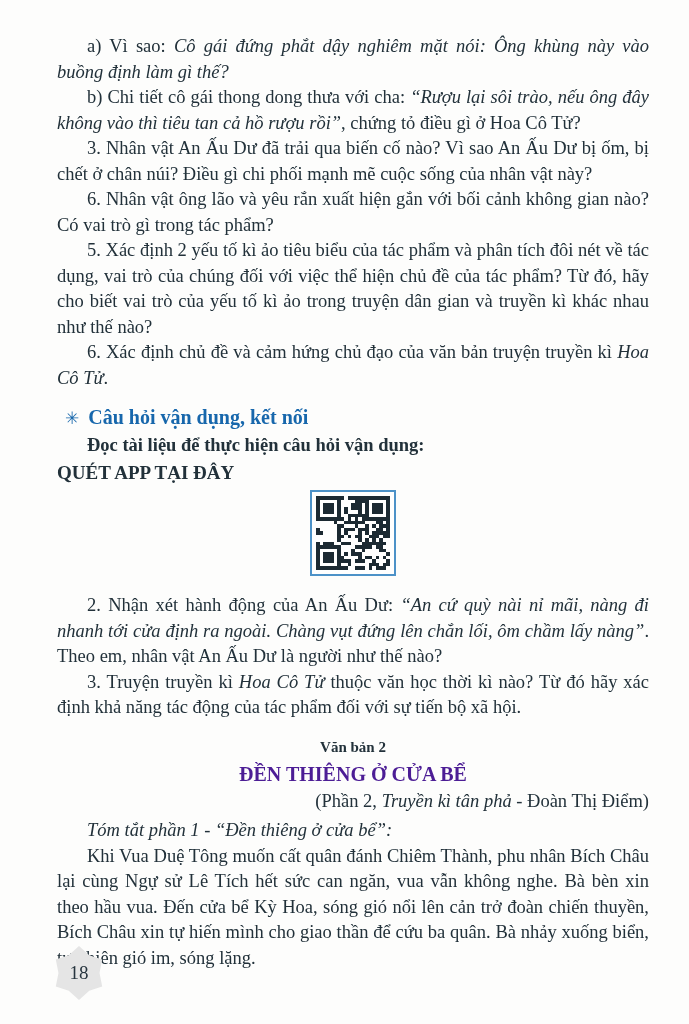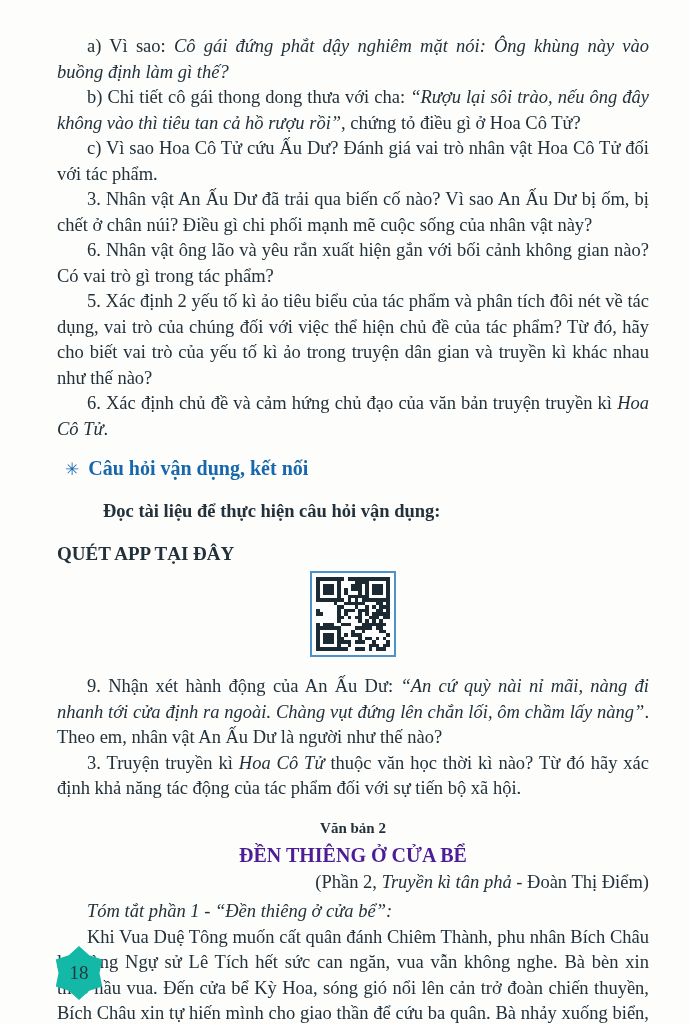--- a/index.html
+++ b/index.html
@@ -26,21 +26,21 @@
   .app-heading{
     margin:13px 0 1px 8px;
     color:#1767ac;
     font-weight:bold;
     font-size:20px;
     line-height:26px;
     text-indent:0;
     text-align:left;
   }
   .app-heading .marker{color:#1767ac;font-weight:normal;margin-right:9px;font-size:17px;}
-  .intro{font-weight:bold;text-indent:30px;margin:16px;}
+  .intro{font-weight:bold;text-indent:30px;margin:0;}
   .qr-caption{
     margin:1px 0 0 0;
     font-weight:bold;
     font-size:19px;
     text-indent:0;
   }
   .qr-wrap{display:flex;justify-content:center;margin:5px 0 17px 0;}
   .qr{
     border:2px solid #4d92c8;
     background:#ffffff;
@@ -76,37 +76,36 @@
   .summary-heading{
     margin:4px 0 0 0;
     font-weight:normal;
     font-style:italic;
     text-indent:30px;
   }
   .page-badge{
     position:absolute;
     left:52px;top:946px;
     width:54px;height:54px;
-    background:#14b8a6;
+    background:#e5e5e5;
     clip-path:polygon(50% 0%, 69% 17%, 93% 25%, 88% 50%, 93% 75%, 69% 83%, 50% 100%, 31% 83%, 7% 75%, 12% 50%, 7% 25%, 31% 17%);
     display:flex;align-items:center;justify-content:center;
     font-size:19px;
     color:#27353f;
   }
 </style>
 </head>
 <body>
 
 <div class="page">
   <div class="content">
 
     <section>
       <p class="para"><span>a) Vì sao: </span><i>Cô gái đứng phắt dậy nghiêm mặt nói: Ông khùng này vào buồng định làm gì thế?</i></p>
       <p class="para"><span>b) Chi tiết cô gái thong dong thưa với cha: </span><i>“Rượu lại sôi trào, nếu ông đây không vào thì tiêu tan cả hồ rượu rồi”</i><span>, chứng tỏ điều gì ở Hoa Cô Tử?</span></p>
-      <p class="para"><span>c) Vì sao Hoa Cô Tử cứu Ấu Dư? Đánh giá vai trò nhân vật Hoa Cô Tử đối với tác phẩm.</span></p>
       <p class="para"><span>3. Nhân vật An Ấu Dư đã trải qua biến cố nào? Vì sao An Ấu Dư bị ốm, bị chết ở chân núi? Điều gì chi phối mạnh mẽ cuộc sống của nhân vật này?</span></p>
       <p class="para"><span>6. Nhân vật ông lão và yêu rắn xuất hiện gắn với bối cảnh không gian nào? Có vai trò gì trong tác phẩm?</span></p>
       <p class="para"><span>5. Xác định 2 yếu tố kì ảo tiêu biểu của tác phẩm và phân tích đôi nét về tác dụng, vai trò của chúng đối với việc thể hiện chủ đề của tác phẩm? Từ đó, hãy cho biết vai trò của yếu tố kì ảo trong truyện dân gian và truyền kì khác nhau như thế nào?</span></p>
       <p class="para"><span>6. Xác định chủ đề và cảm hứng chủ đạo của văn bản truyện truyền kì </span><i>Hoa Cô Tử</i><span>.</span></p>
     </section>
 
     <section>
       <p class="para app-heading"><span class="marker">✳</span><span>Câu hỏi vận dụng, kết nối</span></p>
       <p class="para intro">Đọc tài liệu để thực hiện câu hỏi vận dụng:</p>
       <p class="para qr-caption">QUÉT APP TẠI ĐÂY</p>
@@ -550,21 +549,21 @@
               <div></div>
               <div class="m"></div>
               <div></div>
               <div class="m"></div>
               <div class="m"></div>
               <div class="m"></div>
               <div></div>
             </div>
         </div>
       </div>
-      <p class="para"><span>9. Nhận xét hành động của An Ấu Dư: </span><i>“An cứ quỳ nài nỉ mãi, nàng đi nhanh tới cửa định ra ngoài. Chàng vụt đứng lên chắn lối, ôm chầm lấy nàng”</i><span>. Theo em, nhân vật An Ấu Dư là người như thế nào?</span></p>
+      <p class="para"><span>2. Nhận xét hành động của An Ấu Dư: </span><i>“An cứ quỳ nài nỉ mãi, nàng đi nhanh tới cửa định ra ngoài. Chàng vụt đứng lên chắn lối, ôm chầm lấy nàng”</i><span>. Theo em, nhân vật An Ấu Dư là người như thế nào?</span></p>
       <p class="para"><span>3. Truyện truyền kì </span><i>Hoa Cô Tử</i><span> thuộc văn học thời kì nào? Từ đó hãy xác định khả năng tác động của tác phẩm đối với sự tiến bộ xã hội.</span></p>
     </section>
 
     <section>
       <p class="para doc2-label">Văn bản 2</p>
       <p class="para doc2-title">ĐỀN THIÊNG Ở CỬA BỂ</p>
       <p class="para doc2-byline"><span>(Phần 2, </span><i>Truyền kì tân phả</i><span> - Đoàn Thị Điểm)</span></p>
       <p class="para summary-heading">Tóm tắt phần 1 - “Đền thiêng ở cửa bể”:</p>
       <p class="para">Khi Vua Duệ Tông muốn cất quân đánh Chiêm Thành, phu nhân Bích Châu lại cùng Ngự sử Lê Tích hết sức can ngăn, vua vẫn không nghe. Bà bèn xin theo hầu vua. Đến cửa bể Kỳ Hoa, sóng gió nổi lên cản trở đoàn chiến thuyền, Bích Châu xin tự hiến mình cho giao thần để cứu ba quân. Bà nhảy xuống biển, tự nhiên gió im, sóng lặng.</p>
     </section>

